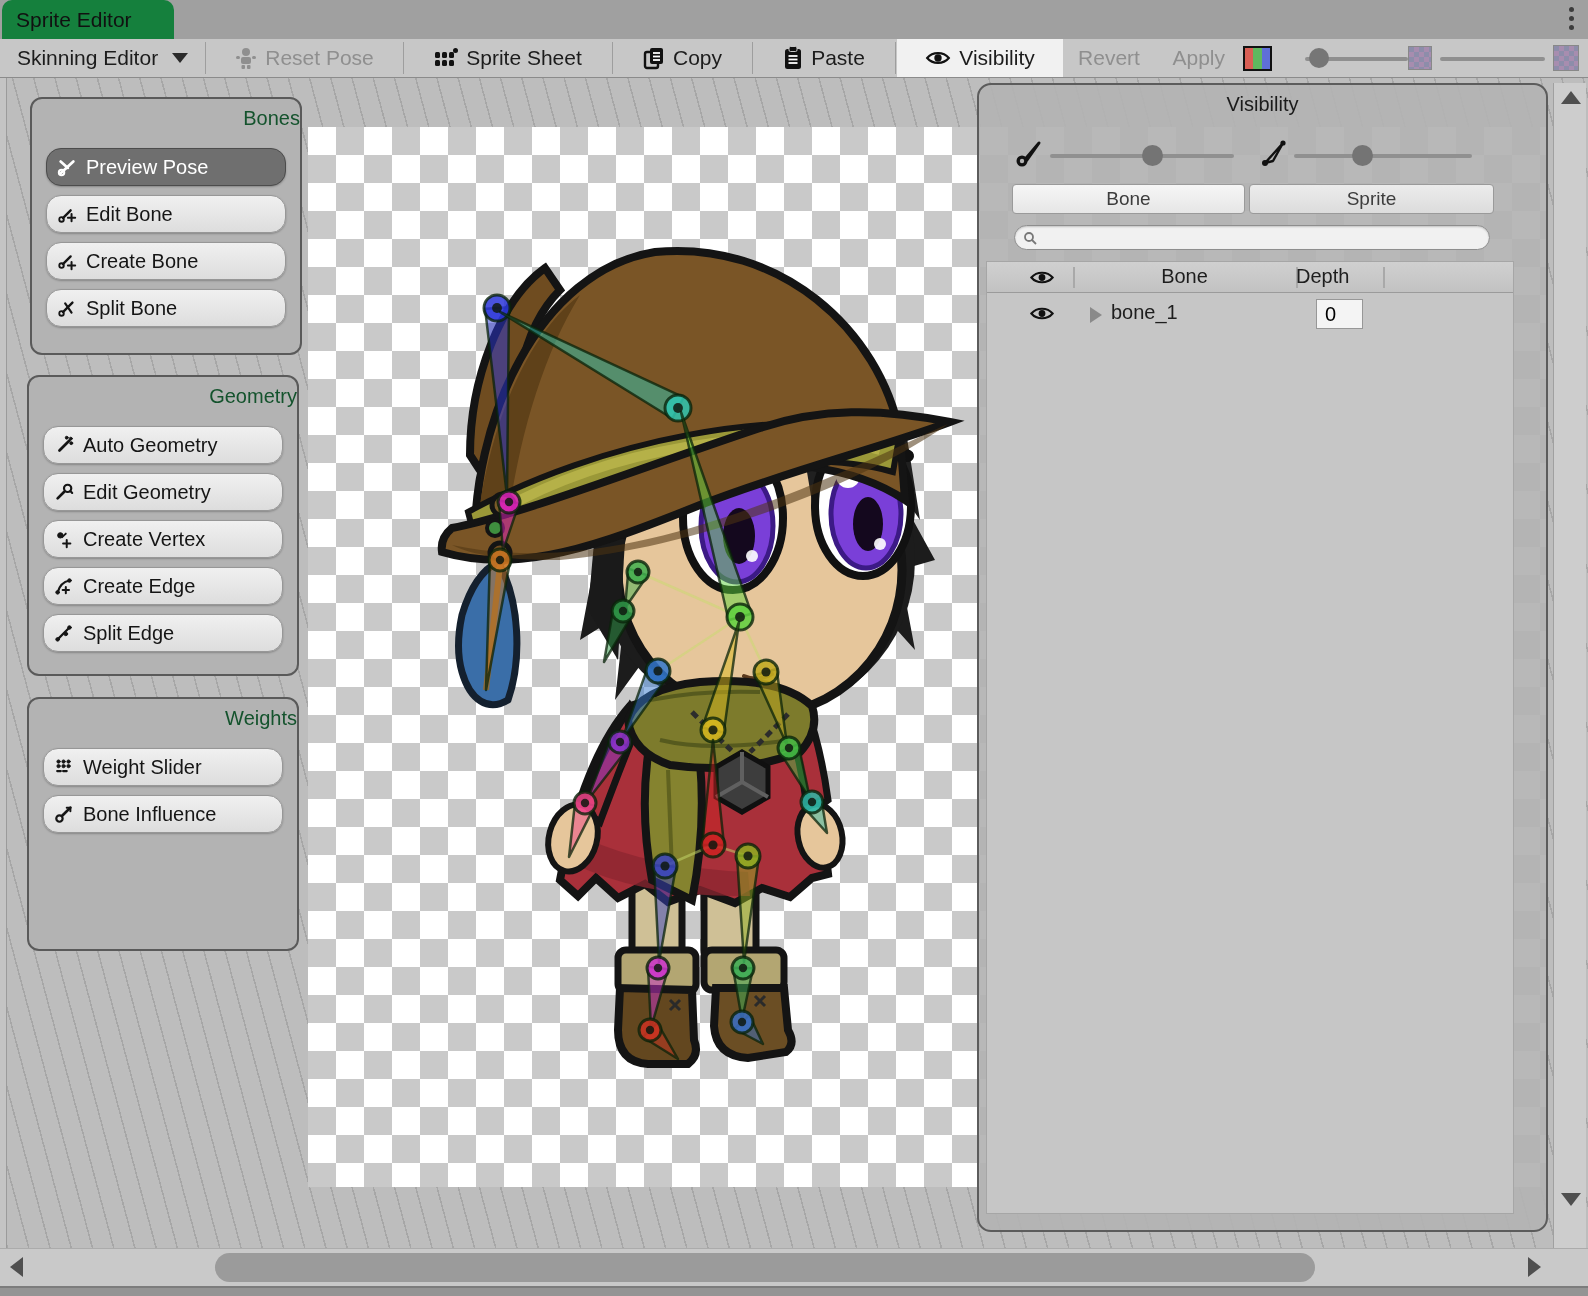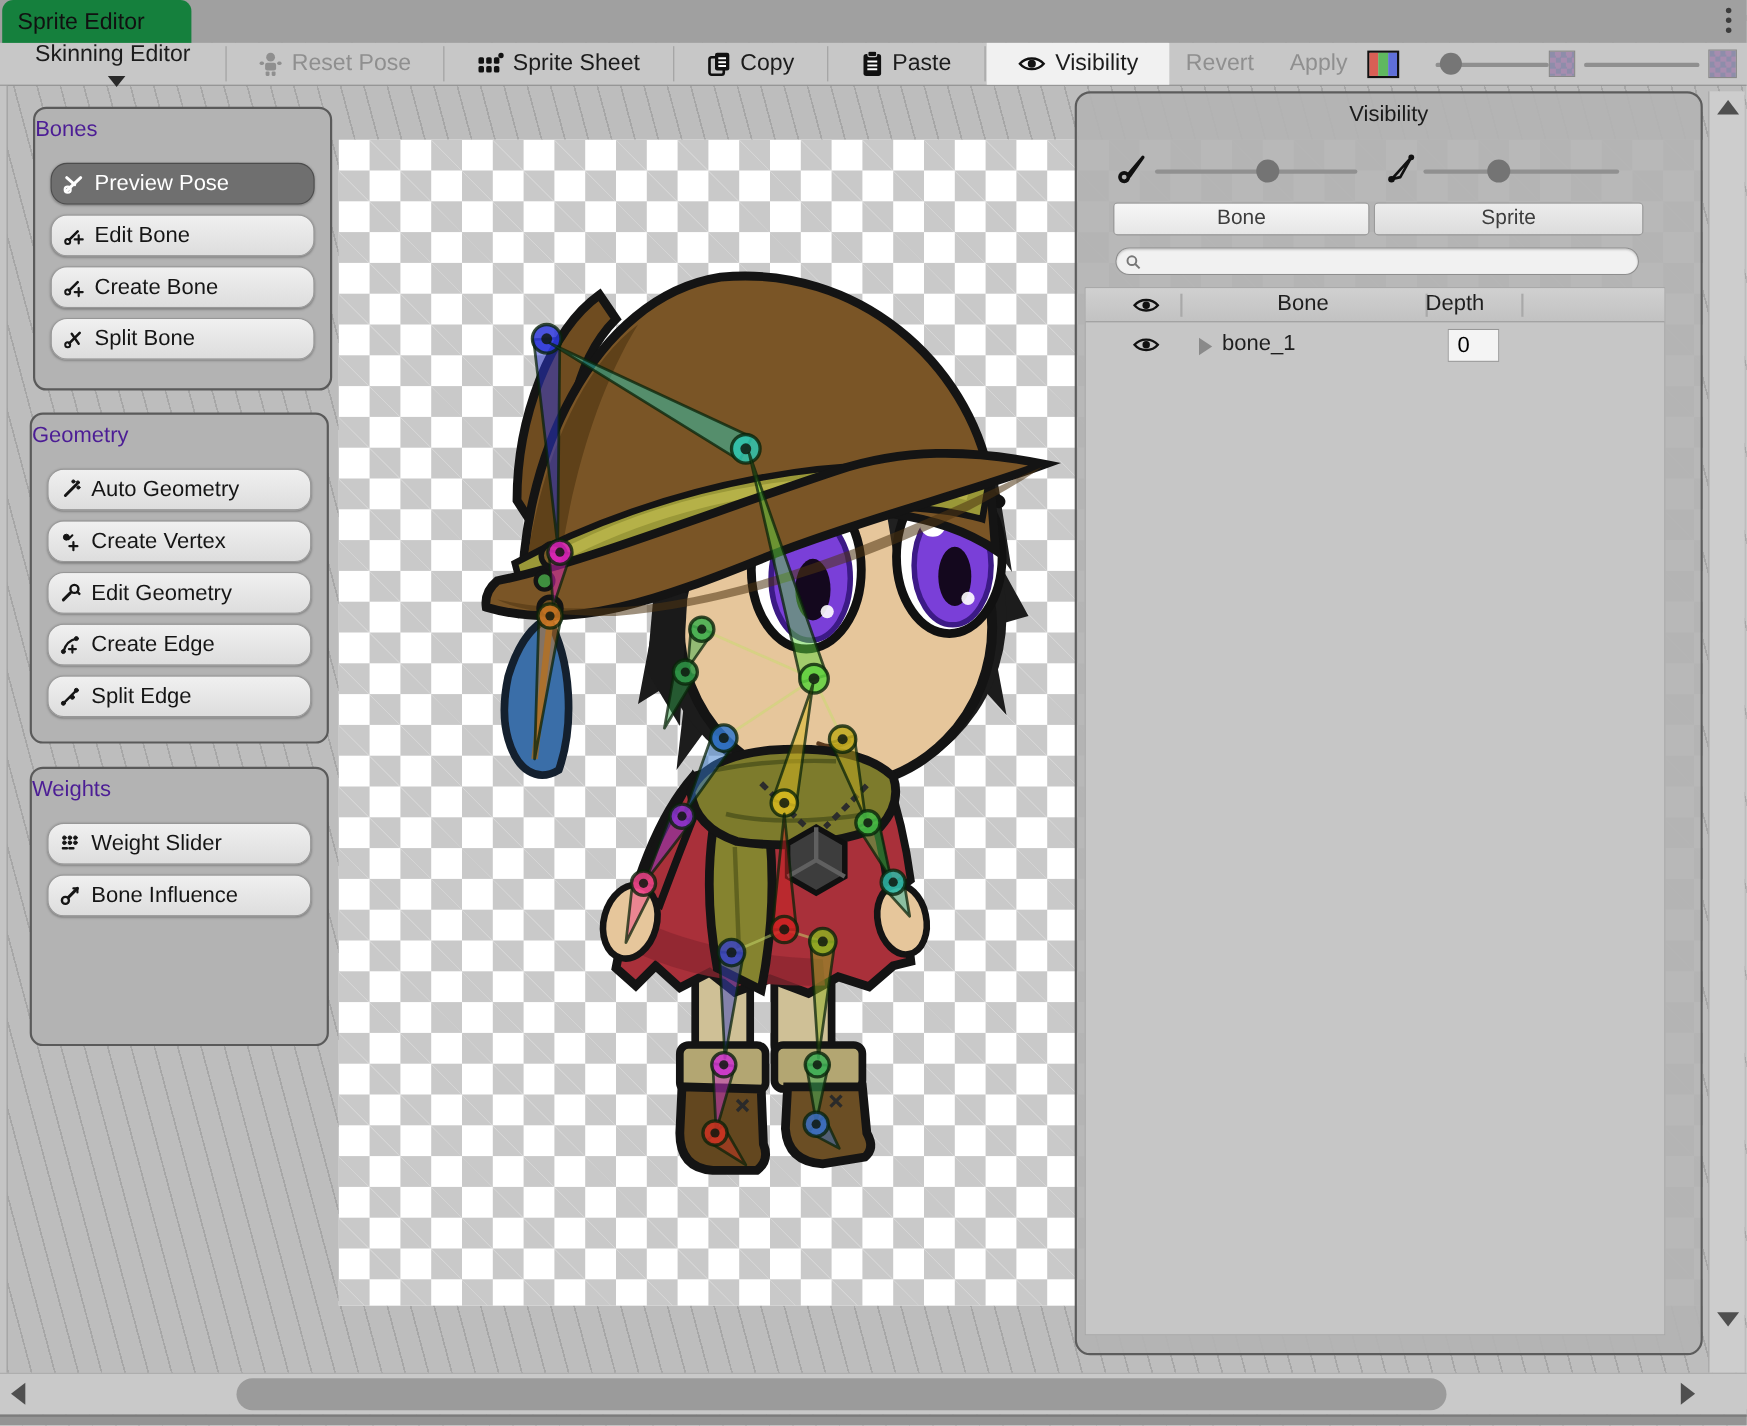--- a/index.html
+++ b/index.html
@@ -37,21 +37,21 @@
   .canvas { position:absolute; left:308px; top:127px; width:1240px; height:1060px; background:#fff;
     background-image:
       linear-gradient(45deg, #c9c9c9 25%, transparent 25%, transparent 75%, #c9c9c9 75%),
       linear-gradient(45deg, #c9c9c9 25%, transparent 25%, transparent 75%, #c9c9c9 75%);
     background-size:56px 56px; background-position:0 0, 28px 28px; }
   .canvas svg { position:absolute; left:0; top:0; }
 
   
   .panel { position:absolute; background:#b3b3b3; border:2px solid #5a5a5a; border-radius:12px;
     padding-top:8px; }
-  .panel h3 { text-align:left; font-size:20px; font-weight:normal; color:#4c1d95; margin-bottom:18px; }
+  .panel h3 { text-align:right; font-size:20px; font-weight:normal; color:#14532d; margin-bottom:18px; }
   .pbtn { height:38px; margin:0 14px 9px 14px; background:linear-gradient(#f0f0f0,#dddddd);
     border:1px solid #979797; border-radius:15px; box-shadow:0 1px 2px rgba(0,0,0,.25);
     display:flex; align-items:center; gap:9px; padding-left:10px; font-size:20px; color:#151515; }
   .pbtn svg { flex:0 0 auto; }
   .pbtn.active { background:#6f6f6f; color:#ffffff; border-color:#4c4c4c; }
   .panel-bones { left:30px; top:97px; width:272px; height:258px; }
   .panel-geometry { left:27px; top:375px; width:272px; height:301px; }
   .panel-weights { left:27px; top:697px; width:272px; height:254px; }
 
   
@@ -107,21 +107,21 @@
     <span>Sprite Editor</span>
   </div>
   <div class="kebab">
       <i></i>
       <i></i>
       <i></i>
     </div>
 </div>
 
 <div class="toolbar">
-  <div class="tbtn" style="left:0;width:205px;flex-direction:column;">
+  <div class="tbtn" style="left:0;width:205px;">
     <span>Skinning Editor</span>
     <span class="caret-down"></span>
   </div>
   <div class="tsep" style="left:205px;"></div>
 
   <div class="tbtn disabled" style="left:206px;width:197px;">
     <span class="icon">
       <svg width="22" height="24" viewBox="0 0 22 24">
           <g fill="#8f8f8f">
             <circle cx="11" cy="6" r="4"></circle>
@@ -400,34 +400,34 @@
   <div class="pbtn">
     <svg class="icon" width="20" height="20" viewBox="0 0 22 22" stroke="currentColor" fill="currentColor" stroke-linecap="round">
         <path d="M6 17 L17 6" stroke-width="3" fill="none"></path>
         <circle cx="18.5" cy="4" r="1.6"></circle>
         <circle cx="14" cy="3" r="1.6"></circle>
         <circle cx="19" cy="9" r="1.6"></circle>
       </svg>
     <span>Auto Geometry</span>
   </div>
   <div class="pbtn">
+    <svg class="icon" width="20" height="20" viewBox="0 0 22 22" stroke="currentColor" fill="none" stroke-linecap="round">
+        <path d="M4 18 L11 11" stroke-width="3"></path>
+        <circle cx="15" cy="7" r="4" stroke-width="2.4"></circle>
+        <path d="M18 10 L20 12" stroke-width="2.4"></path>
+      </svg>
+    <span>Edit Geometry</span>
+  </div>
+  <div class="pbtn">
     <svg class="icon" width="20" height="20" viewBox="0 0 22 22" stroke="currentColor" fill="currentColor" stroke-linecap="round">
         <circle cx="7" cy="7" r="3"></circle>
         <path d="M9 9 L13 5" stroke-width="2" fill="none"></path>
         <path d="M14 12 v8 M10 16 h8" stroke-width="2.2" fill="none"></path>
       </svg>
     <span>Create Vertex</span>
-  </div>
-  <div class="pbtn">
-    <svg class="icon" width="20" height="20" viewBox="0 0 22 22" stroke="currentColor" fill="none" stroke-linecap="round">
-        <path d="M4 18 L11 11" stroke-width="3"></path>
-        <circle cx="15" cy="7" r="4" stroke-width="2.4"></circle>
-        <path d="M18 10 L20 12" stroke-width="2.4"></path>
-      </svg>
-    <span>Edit Geometry</span>
   </div>
   <div class="pbtn">
     <svg class="icon" width="20" height="20" viewBox="0 0 22 22" stroke="currentColor" fill="currentColor" stroke-linecap="round">
         <path d="M4 18 Q7 7 17 5" stroke-width="2.4" fill="none"></path>
         <circle cx="17" cy="5" r="2"></circle>
         <circle cx="4" cy="18" r="2"></circle>
         <path d="M13 12 v7 M9.5 15.5 h7" stroke-width="2.2" fill="none"></path>
       </svg>
     <span>Create Edge</span>
   </div>

